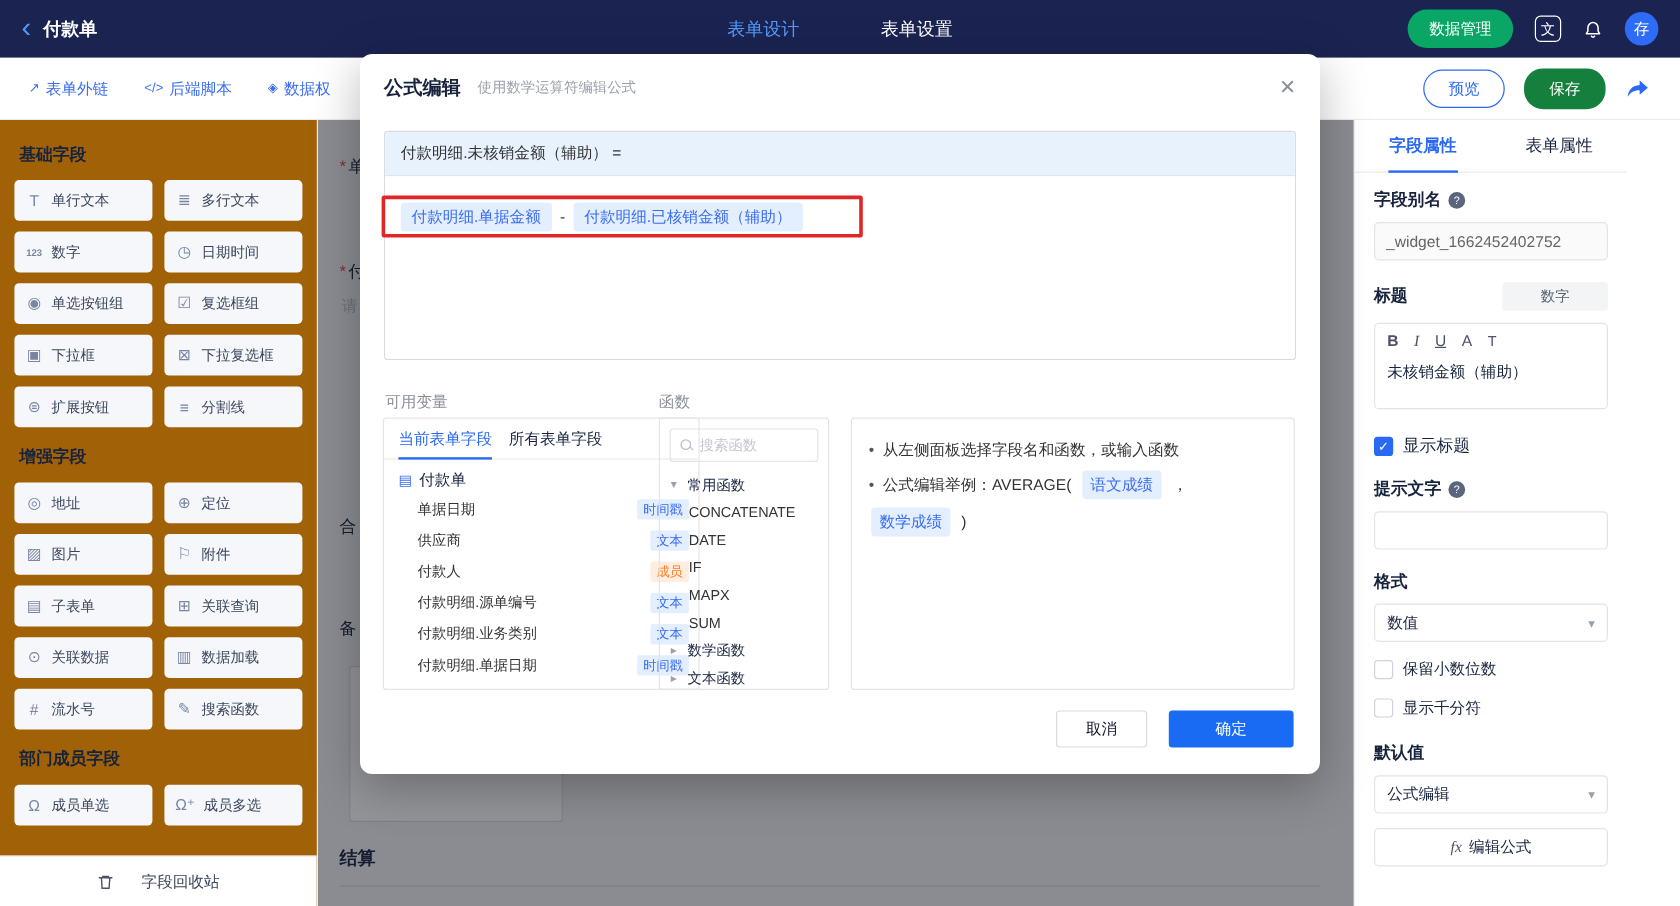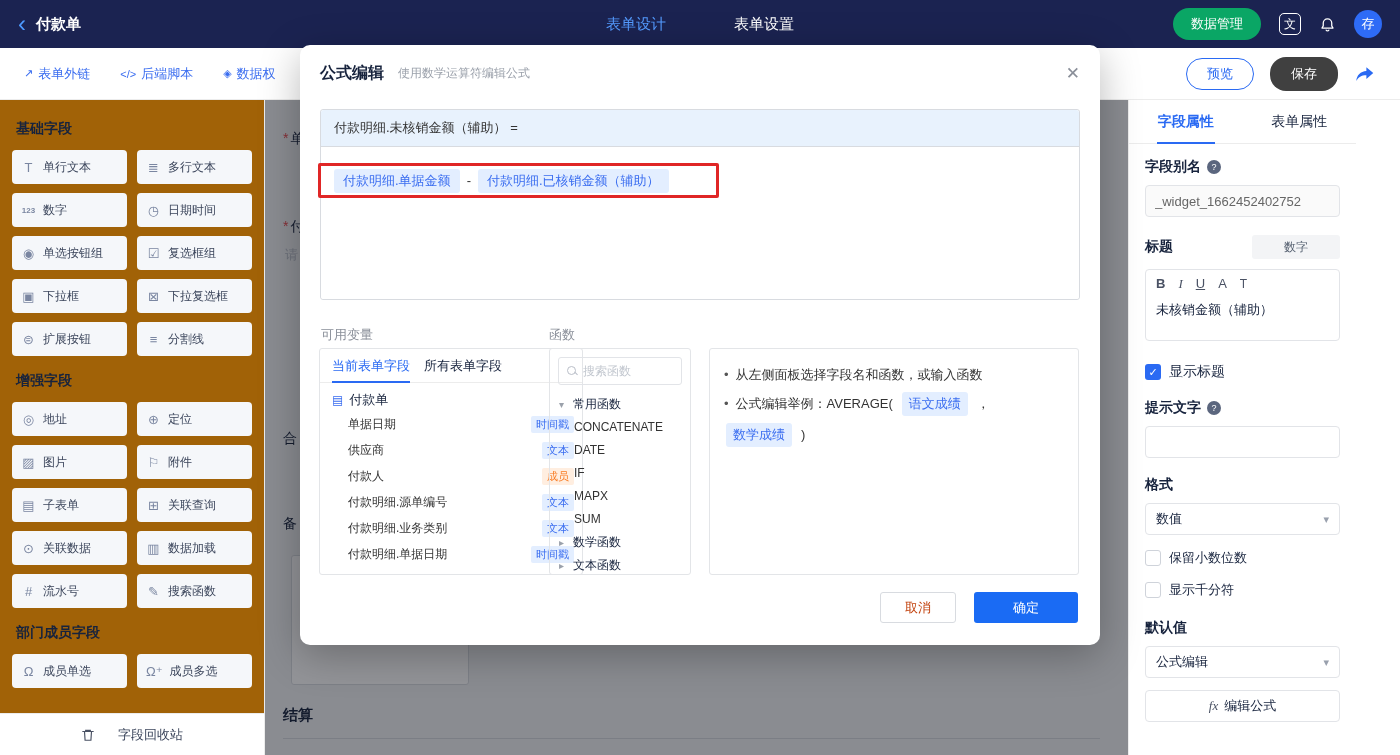--- a/index.html
+++ b/index.html
@@ -19,21 +19,21 @@
   .tb-lang { width:22px; height:22px; border:1.6px solid #fff; border-radius:5px; color:#fff; font-size:12px; display:flex; align-items:center; justify-content:center; cursor:pointer; }
   .tb-bell, .btn-share { display:flex; cursor:pointer; }
   .tb-avatar { width:28px; height:28px; border-radius:50%; background:#2e6bf6; color:#fff; font-size:13px; display:flex; align-items:center; justify-content:center; cursor:pointer; }
 
   
   .toolbar { position:absolute; top:48px; left:0; width:1400px; height:52px; background:#fff; border-bottom:1px solid #ececec; display:flex; align-items:center; padding:0 24px; z-index:1; }
   .tl-item { color:#3a6df0; font-size:13px; margin-right:30px; display:flex; align-items:center; gap:5px; cursor:pointer; white-space:nowrap; }
   .tl-item .ic { font-size:11px; }
   .tl-right { margin-left:auto; display:flex; align-items:center; gap:16px; }
   .btn-preview { border:1px solid #2a6af3; color:#2a6af3; background:#fff; font-size:13px; padding:6px 20px; border-radius:16px; cursor:pointer; font-family:inherit; }
-  .btn-save { background:#404040; color:#fff; font-size:13px; padding:8px 21px; border-radius:16px; cursor:pointer; border:none; font-family:inherit; }
+  .btn-save { background:#15803d; color:#fff; font-size:13px; padding:8px 21px; border-radius:16px; cursor:pointer; border:none; font-family:inherit; }
 
   
   .left-sb { position:absolute; top:100px; left:0; width:265px; height:655px; background:#a16207; border-right:1px solid #ececec; padding:12px 12px 44px; overflow:hidden; z-index:1; }
   .sec-title { font-size:14px; font-weight:bold; margin:8px 4px 12px; color:#17233d; }
   .fgrid { display:grid; grid-template-columns:1fr 1fr; gap:9px 10px; margin-bottom:16px; }
   .fbtn { height:34px; background:#f5f7fa; border-radius:4px; display:flex; align-items:center; padding:0 9px; gap:7px; font-size:12px; color:#3c465c; cursor:pointer; white-space:nowrap; }
   .fbtn .fi { color:#7a86a1; font-size:13px; min-width:15px; text-align:center; flex:none; }
   .fbtn .fi.num { font-size:8px; font-weight:bold; }
   .recycle { position:absolute; left:0; bottom:0; width:264px; height:42px; background:#fff; border-top:1px solid #ececec; display:flex; align-items:center; justify-content:center; gap:23px; font-size:13px; color:#3c465c; cursor:pointer; }
 
@@ -114,21 +114,21 @@
   .mg-ic::before { content:""; position:absolute; left:1px; top:1px; width:7px; height:7px; border:1.4px solid #b9bec8; border-radius:50%; }
   .mg-ic::after { content:""; position:absolute; left:8px; top:8px; width:4px; height:1.4px; background:#b9bec8; transform:rotate(45deg); }
   .f-group { display:flex; align-items:center; gap:5px; height:23px; padding:0 9px; font-size:12px; color:#17233d; cursor:pointer; }
   .f-group .ch { color:#9ba1ab; font-size:10px; width:9px; flex:none; }
   .f-item { height:23px; line-height:23px; padding-left:24px; font-size:12px; color:#333; cursor:pointer; }
   .help-box { position:absolute; left:409px; top:303px; width:370px; height:227px; border:1px solid #e3e5e8; border-radius:3px; padding:15px 14px; }
   .h-line { display:flex; gap:7px; font-size:13px; color:#333; line-height:22px; margin-bottom:6px; flex-wrap:wrap; align-items:center; }
   .h-line .bu { color:#555; }
   .h-line .token { padding:1px 7px; margin:0 2px; }
   .m-footer { position:absolute; left:0; top:547px; width:100%; display:flex; justify-content:flex-end; gap:18px; padding:0 22px; }
-  .btn-cancel { width:76px; height:31px; border:1px solid #d8dbe0; border-radius:3px; background:#fff; font-size:13px; color:#c2410c; cursor:pointer; font-family:inherit; }
+  .btn-cancel { width:76px; height:31px; border:1px solid #d8dbe0; border-radius:3px; background:#fff; font-size:13px; color:#0f172a; cursor:pointer; font-family:inherit; }
   .btn-ok { width:104px; height:31px; border:none; border-radius:3px; background:#1a6bf4; font-size:13px; color:#fff; cursor:pointer; font-family:inherit; }
 </style>
 </head>
 <body>
 
 <div class="app">
 
   <header class="topbar">
     <span class="tb-back">‹</span>
     <span class="tb-title">付款单</span>

